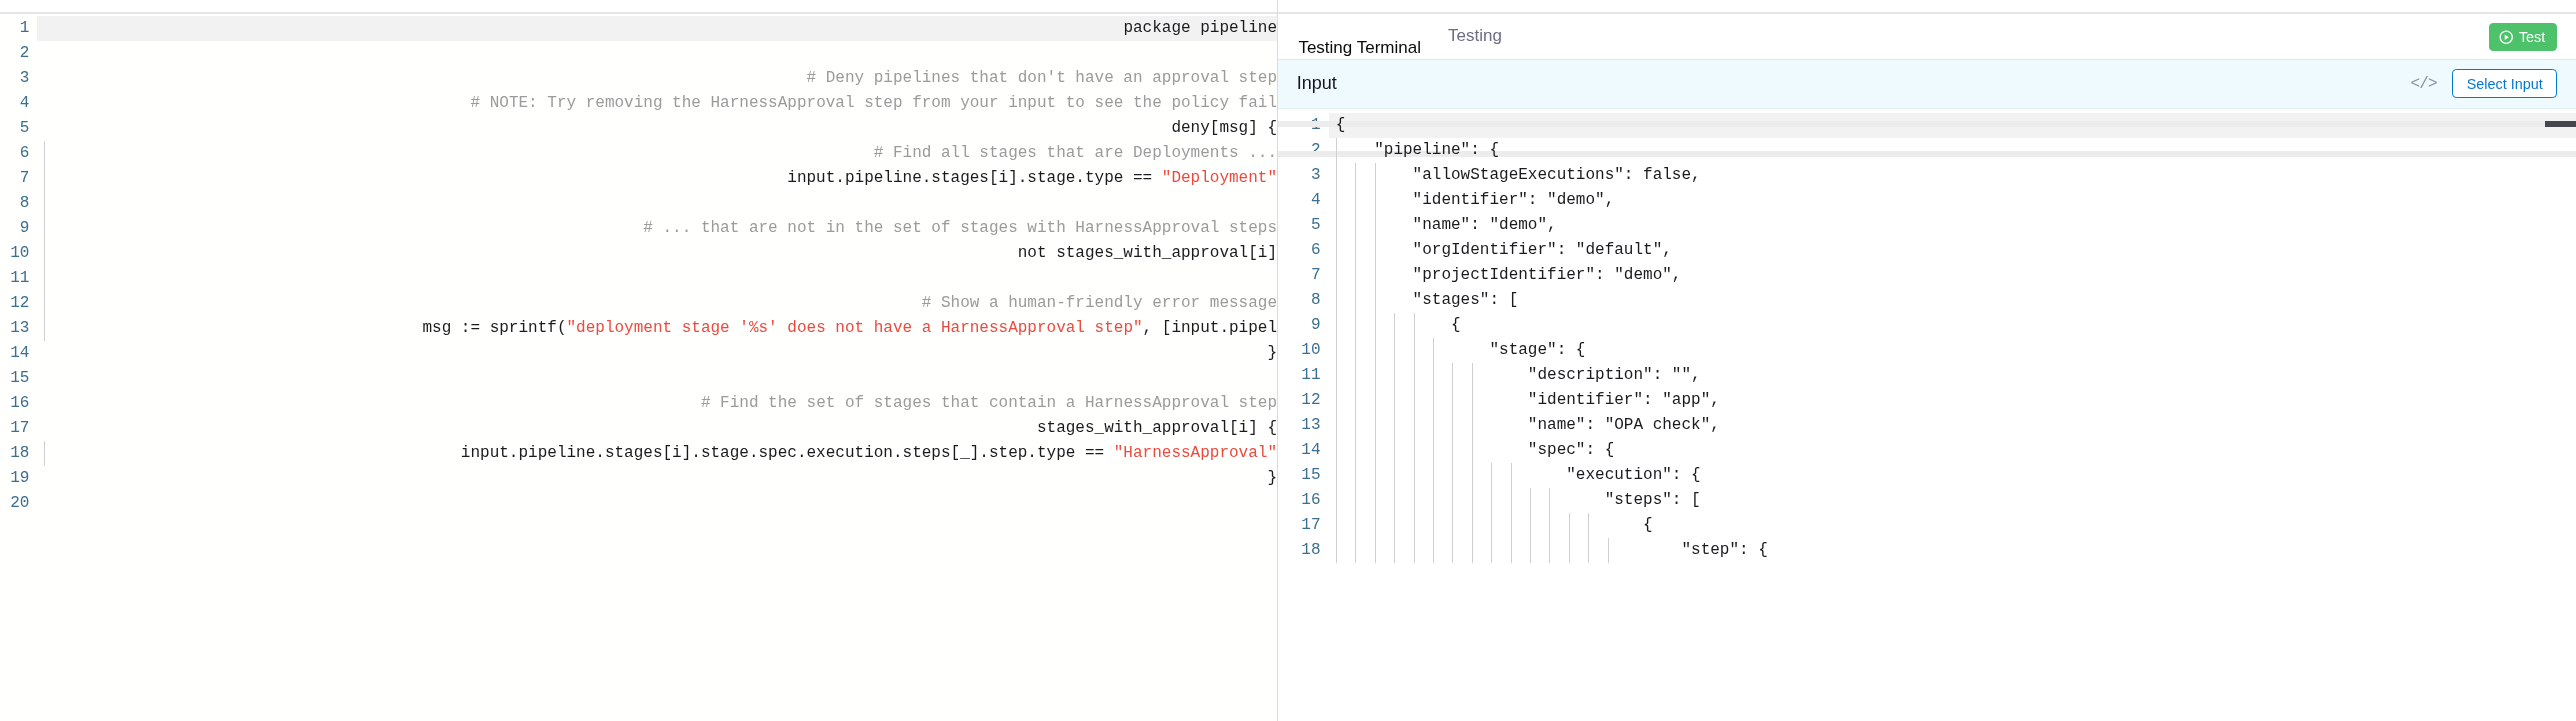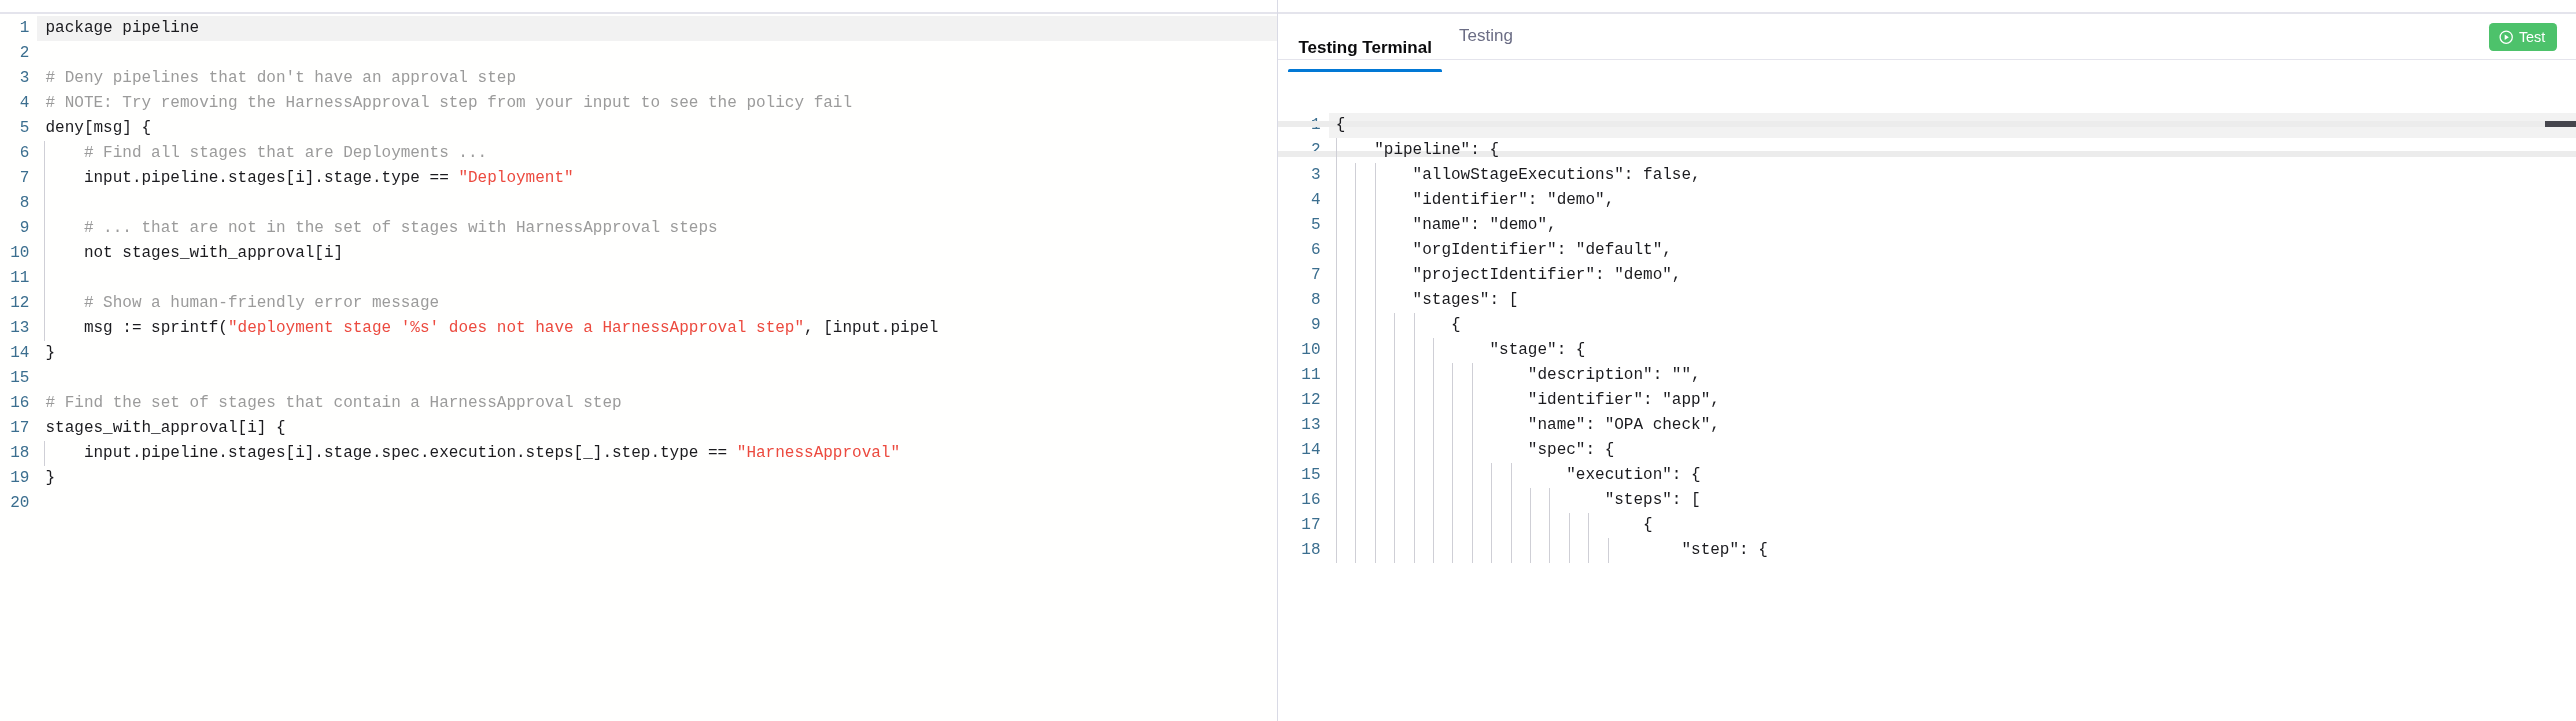--- a/index.html
+++ b/index.html
@@ -76,20 +76,21 @@
     user-select: none;
   }
   .ctext-wrap {
     flex: 1;
     height: 25px;
     display: flex;
     align-items: center;
     padding-left: 8.5px;
     position: relative;
     min-width: 0;
+    justify-content: flex-end;
   }
   .ctext { color: #1b1b1f; }
   .ind-guide {
     position: absolute;
     left: 6.8px;
     top: 0;
     bottom: 0;
     width: 0.8px;
     background: #cfcfd6;
   }
@@ -124,21 +125,21 @@
     color: #6b6d85;
     padding: 0 13.6px;
     height: 46px;
     line-height: 46px;
     position: relative;
     cursor: pointer;
     font-family: "Liberation Sans", sans-serif;
   }
   .tab.active {
     color: #0b0b0d;
-    font-weight: bold;
+    font-weight: normal;
     margin-top: 24px;
   }
   .tab.active::after {
     content: "";
     position: absolute;
     left: 3.4px; right: 3.4px; bottom: -0.8px;
     height: 3.4px;
     background: #0278d5;
     border-radius: 1.7px 1.7px 0 0;
   }
@@ -296,20 +297,29 @@
         <span>
           <svg width="14.4" height="14.4" viewBox="0 0 17 17">
             <circle cx="8.5" cy="8.5" r="7.2" fill="none" stroke="#ffffff" stroke-width="1.5"></circle>
             <path d="M6.7 5.2 L11.6 8.5 L6.7 11.8 Z" fill="#ffffff"></path>
           </svg>
         </span>
         <span>Test</span>
       </button>
     </div>
 
+    <div class="input-bar">
+      <span class="input-title">Input</span>
+      <div class="input-actions">
+        <span class="code-icon">&lt;/&gt;</span>
+        <button class="select-input-btn">
+          <span>Select Input</span>
+        </button>
+      </div>
+    </div>
 
     <div class="json-area">
       <div class="json-lines" id="json-lines"><div class="jline active"><div class="jgutter">1</div><div class="jtext-wrap"><div class="jguides"></div><div class="jtext">{</div></div></div><div class="jline"><div class="jgutter">2</div><div class="jtext-wrap"><div class="jguides"><div class="jg" style="left: 0px;"></div></div><div class="jtext">    "pipeline": {</div></div></div><div class="jline"><div class="jgutter">3</div><div class="jtext-wrap"><div class="jguides"><div class="jg" style="left: 0px;"></div><div class="jg" style="left: 19.4px;"></div><div class="jg" style="left: 39px;"></div></div><div class="jtext">        "allowStageExecutions": false,</div></div></div><div class="jline"><div class="jgutter">4</div><div class="jtext-wrap"><div class="jguides"><div class="jg" style="left: 0px;"></div><div class="jg" style="left: 19.4px;"></div><div class="jg" style="left: 39px;"></div></div><div class="jtext">        "identifier": "demo",</div></div></div><div class="jline"><div class="jgutter">5</div><div class="jtext-wrap"><div class="jguides"><div class="jg" style="left: 0px;"></div><div class="jg" style="left: 19.4px;"></div><div class="jg" style="left: 39px;"></div></div><div class="jtext">        "name": "demo",</div></div></div><div class="jline"><div class="jgutter">6</div><div class="jtext-wrap"><div class="jguides"><div class="jg" style="left: 0px;"></div><div class="jg" style="left: 19.4px;"></div><div class="jg" style="left: 39px;"></div></div><div class="jtext">        "orgIdentifier": "default",</div></div></div><div class="jline"><div class="jgutter">7</div><div class="jtext-wrap"><div class="jguides"><div class="jg" style="left: 0px;"></div><div class="jg" style="left: 19.4px;"></div><div class="jg" style="left: 39px;"></div></div><div class="jtext">        "projectIdentifier": "demo",</div></div></div><div class="jline"><div class="jgutter">8</div><div class="jtext-wrap"><div class="jguides"><div class="jg" style="left: 0px;"></div><div class="jg" style="left: 19.4px;"></div><div class="jg" style="left: 39px;"></div></div><div class="jtext">        "stages": [</div></div></div><div class="jline"><div class="jgutter">9</div><div class="jtext-wrap"><div class="jguides"><div class="jg" style="left: 0px;"></div><div class="jg" style="left: 19.4px;"></div><div class="jg" style="left: 39px;"></div><div class="jg" style="left: 58px;"></div><div class="jg" style="left: 78px;"></div></div><div class="jtext">            {</div></div></div><div class="jline"><div class="jgutter">10</div><div class="jtext-wrap"><div class="jguides"><div class="jg" style="left: 0px;"></div><div class="jg" style="left: 19.4px;"></div><div class="jg" style="left: 39px;"></div><div class="jg" style="left: 58px;"></div><div class="jg" style="left: 78px;"></div><div class="jg" style="left: 97px;"></div></div><div class="jtext">                "stage": {</div></div></div><div class="jline"><div class="jgutter">11</div><div class="jtext-wrap"><div class="jguides"><div class="jg" style="left: 0px;"></div><div class="jg" style="left: 19.4px;"></div><div class="jg" style="left: 39px;"></div><div class="jg" style="left: 58px;"></div><div class="jg" style="left: 78px;"></div><div class="jg" style="left: 97px;"></div><div class="jg" style="left: 116px;"></div><div class="jg" style="left: 136px;"></div></div><div class="jtext">                    "description": "",</div></div></div><div class="jline"><div class="jgutter">12</div><div class="jtext-wrap"><div class="jguides"><div class="jg" style="left: 0px;"></div><div class="jg" style="left: 19.4px;"></div><div class="jg" style="left: 39px;"></div><div class="jg" style="left: 58px;"></div><div class="jg" style="left: 78px;"></div><div class="jg" style="left: 97px;"></div><div class="jg" style="left: 116px;"></div><div class="jg" style="left: 136px;"></div></div><div class="jtext">                    "identifier": "app",</div></div></div><div class="jline"><div class="jgutter">13</div><div class="jtext-wrap"><div class="jguides"><div class="jg" style="left: 0px;"></div><div class="jg" style="left: 19.4px;"></div><div class="jg" style="left: 39px;"></div><div class="jg" style="left: 58px;"></div><div class="jg" style="left: 78px;"></div><div class="jg" style="left: 97px;"></div><div class="jg" style="left: 116px;"></div><div class="jg" style="left: 136px;"></div></div><div class="jtext">                    "name": "OPA check",</div></div></div><div class="jline"><div class="jgutter">14</div><div class="jtext-wrap"><div class="jguides"><div class="jg" style="left: 0px;"></div><div class="jg" style="left: 19.4px;"></div><div class="jg" style="left: 39px;"></div><div class="jg" style="left: 58px;"></div><div class="jg" style="left: 78px;"></div><div class="jg" style="left: 97px;"></div><div class="jg" style="left: 116px;"></div><div class="jg" style="left: 136px;"></div></div><div class="jtext">                    "spec": {</div></div></div><div class="jline"><div class="jgutter">15</div><div class="jtext-wrap"><div class="jguides"><div class="jg" style="left: 0px;"></div><div class="jg" style="left: 19.4px;"></div><div class="jg" style="left: 39px;"></div><div class="jg" style="left: 58px;"></div><div class="jg" style="left: 78px;"></div><div class="jg" style="left: 97px;"></div><div class="jg" style="left: 116px;"></div><div class="jg" style="left: 136px;"></div><div class="jg" style="left: 155px;"></div><div class="jg" style="left: 175px;"></div></div><div class="jtext">                        "execution": {</div></div></div><div class="jline"><div class="jgutter">16</div><div class="jtext-wrap"><div class="jguides"><div class="jg" style="left: 0px;"></div><div class="jg" style="left: 19.4px;"></div><div class="jg" style="left: 39px;"></div><div class="jg" style="left: 58px;"></div><div class="jg" style="left: 78px;"></div><div class="jg" style="left: 97px;"></div><div class="jg" style="left: 116px;"></div><div class="jg" style="left: 136px;"></div><div class="jg" style="left: 155px;"></div><div class="jg" style="left: 175px;"></div><div class="jg" style="left: 194px;"></div><div class="jg" style="left: 213px;"></div></div><div class="jtext">                            "steps": [</div></div></div><div class="jline"><div class="jgutter">17</div><div class="jtext-wrap"><div class="jguides"><div class="jg" style="left: 0px;"></div><div class="jg" style="left: 19.4px;"></div><div class="jg" style="left: 39px;"></div><div class="jg" style="left: 58px;"></div><div class="jg" style="left: 78px;"></div><div class="jg" style="left: 97px;"></div><div class="jg" style="left: 116px;"></div><div class="jg" style="left: 136px;"></div><div class="jg" style="left: 155px;"></div><div class="jg" style="left: 175px;"></div><div class="jg" style="left: 194px;"></div><div class="jg" style="left: 213px;"></div><div class="jg" style="left: 233px;"></div><div class="jg" style="left: 252px;"></div></div><div class="jtext">                                {</div></div></div><div class="jline"><div class="jgutter">18</div><div class="jtext-wrap"><div class="jguides"><div class="jg" style="left: 0px;"></div><div class="jg" style="left: 19.4px;"></div><div class="jg" style="left: 39px;"></div><div class="jg" style="left: 58px;"></div><div class="jg" style="left: 78px;"></div><div class="jg" style="left: 97px;"></div><div class="jg" style="left: 116px;"></div><div class="jg" style="left: 136px;"></div><div class="jg" style="left: 155px;"></div><div class="jg" style="left: 175px;"></div><div class="jg" style="left: 194px;"></div><div class="jg" style="left: 213px;"></div><div class="jg" style="left: 233px;"></div><div class="jg" style="left: 252px;"></div><div class="jg" style="left: 272px;"></div></div><div class="jtext">                                    "step": {</div></div></div></div>
     </div>
 
     <div class="rail-light" style="top:121px;"></div>
     <div class="rail-dark" style="top:121px;"></div>
     <div class="rail-light" style="top:151px;"></div>
   </div>
 

